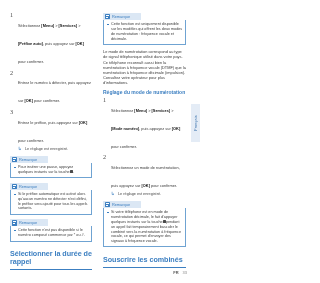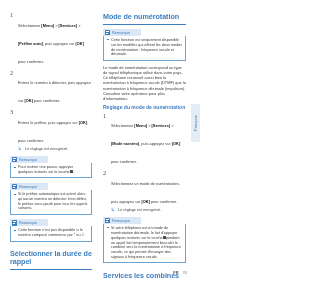--- a/index.html
+++ b/index.html
@@ -296,21 +296,20 @@
           </div>
         </div>
       </div>
 
       <h2 class="h-main" style="margin-top:8px;">Sélectionner la durée de rappel</h2>
 
     </div>
 
     <div class="col col-right">
 
-      <h2 class="h-main">Mode de numérotation</h2>
 
       <div class="note">
         <div class="note-tab">
           <span class="note-icon"></span>
           <span class="note-title">Remarque</span>
         </div>
         <div class="note-body">
           <div class="note-item">
             <span class="note-bullet"></span>
             <span>Cette fonction est uniquement disponible sur les modèles qui offrent les deux modes de numérotation : fréquence vocale et décimale.</span>
@@ -343,21 +342,21 @@
           <span class="note-title">Remarque</span>
         </div>
         <div class="note-body">
           <div class="note-item">
             <span class="note-bullet"></span>
             <span>Si votre téléphone est en mode de numérotation décimale, le fait d'appuyer quelques instants sur la touche</span><span class="inline-key"></span><span>pendant un appel fait temporairement basculer le combiné vers la numérotation à fréquence vocale, ce qui permet d'envoyer des signaux à fréquence vocale.</span>
           </div>
         </div>
       </div>
 
-      <h2 class="h-main" style="margin-top:9px;">Services les combinés</h2>
+      <h2 class="h-main" style="margin-top:9px;">Souscrire les combinés</h2>
 
     </div>
   </div>
 
   <div class="side-tab">
     <span>Français</span>
   </div>
 
   <div class="footer">
     <span class="fr">FR</span>

